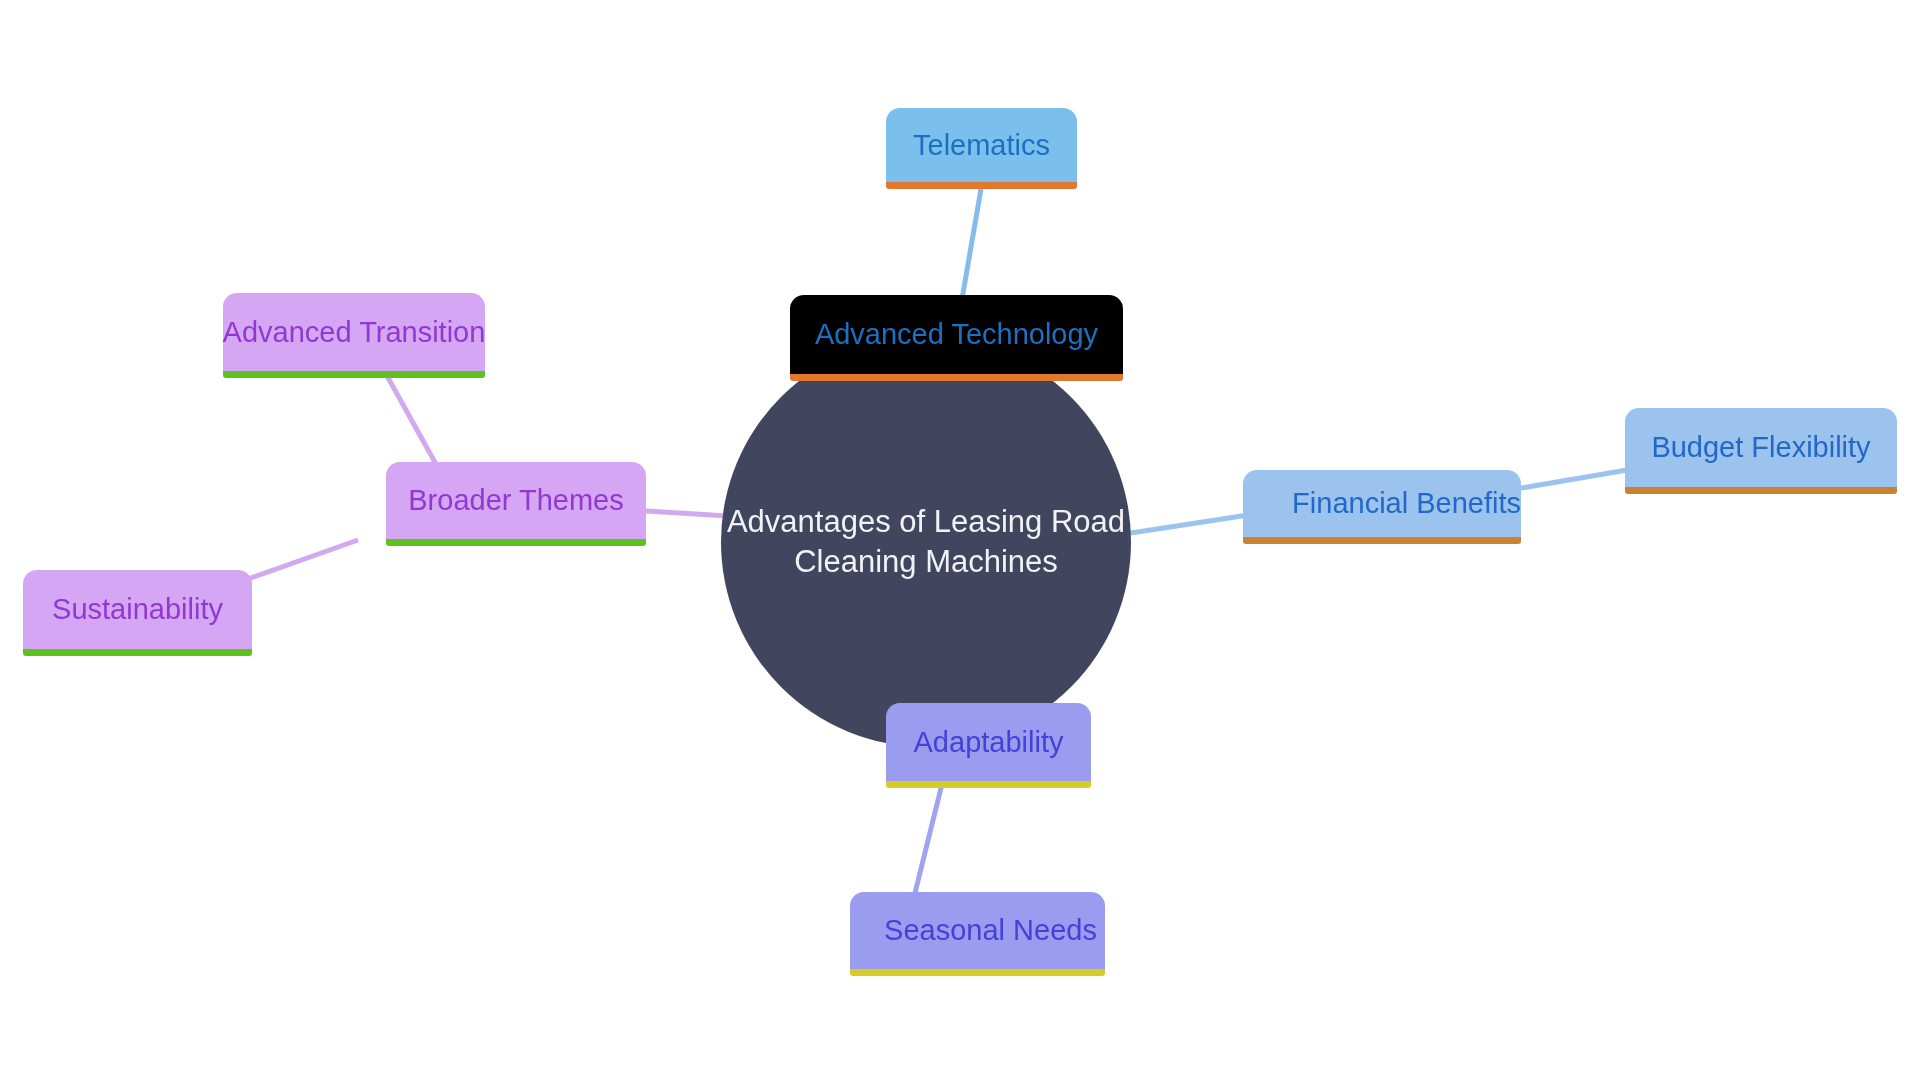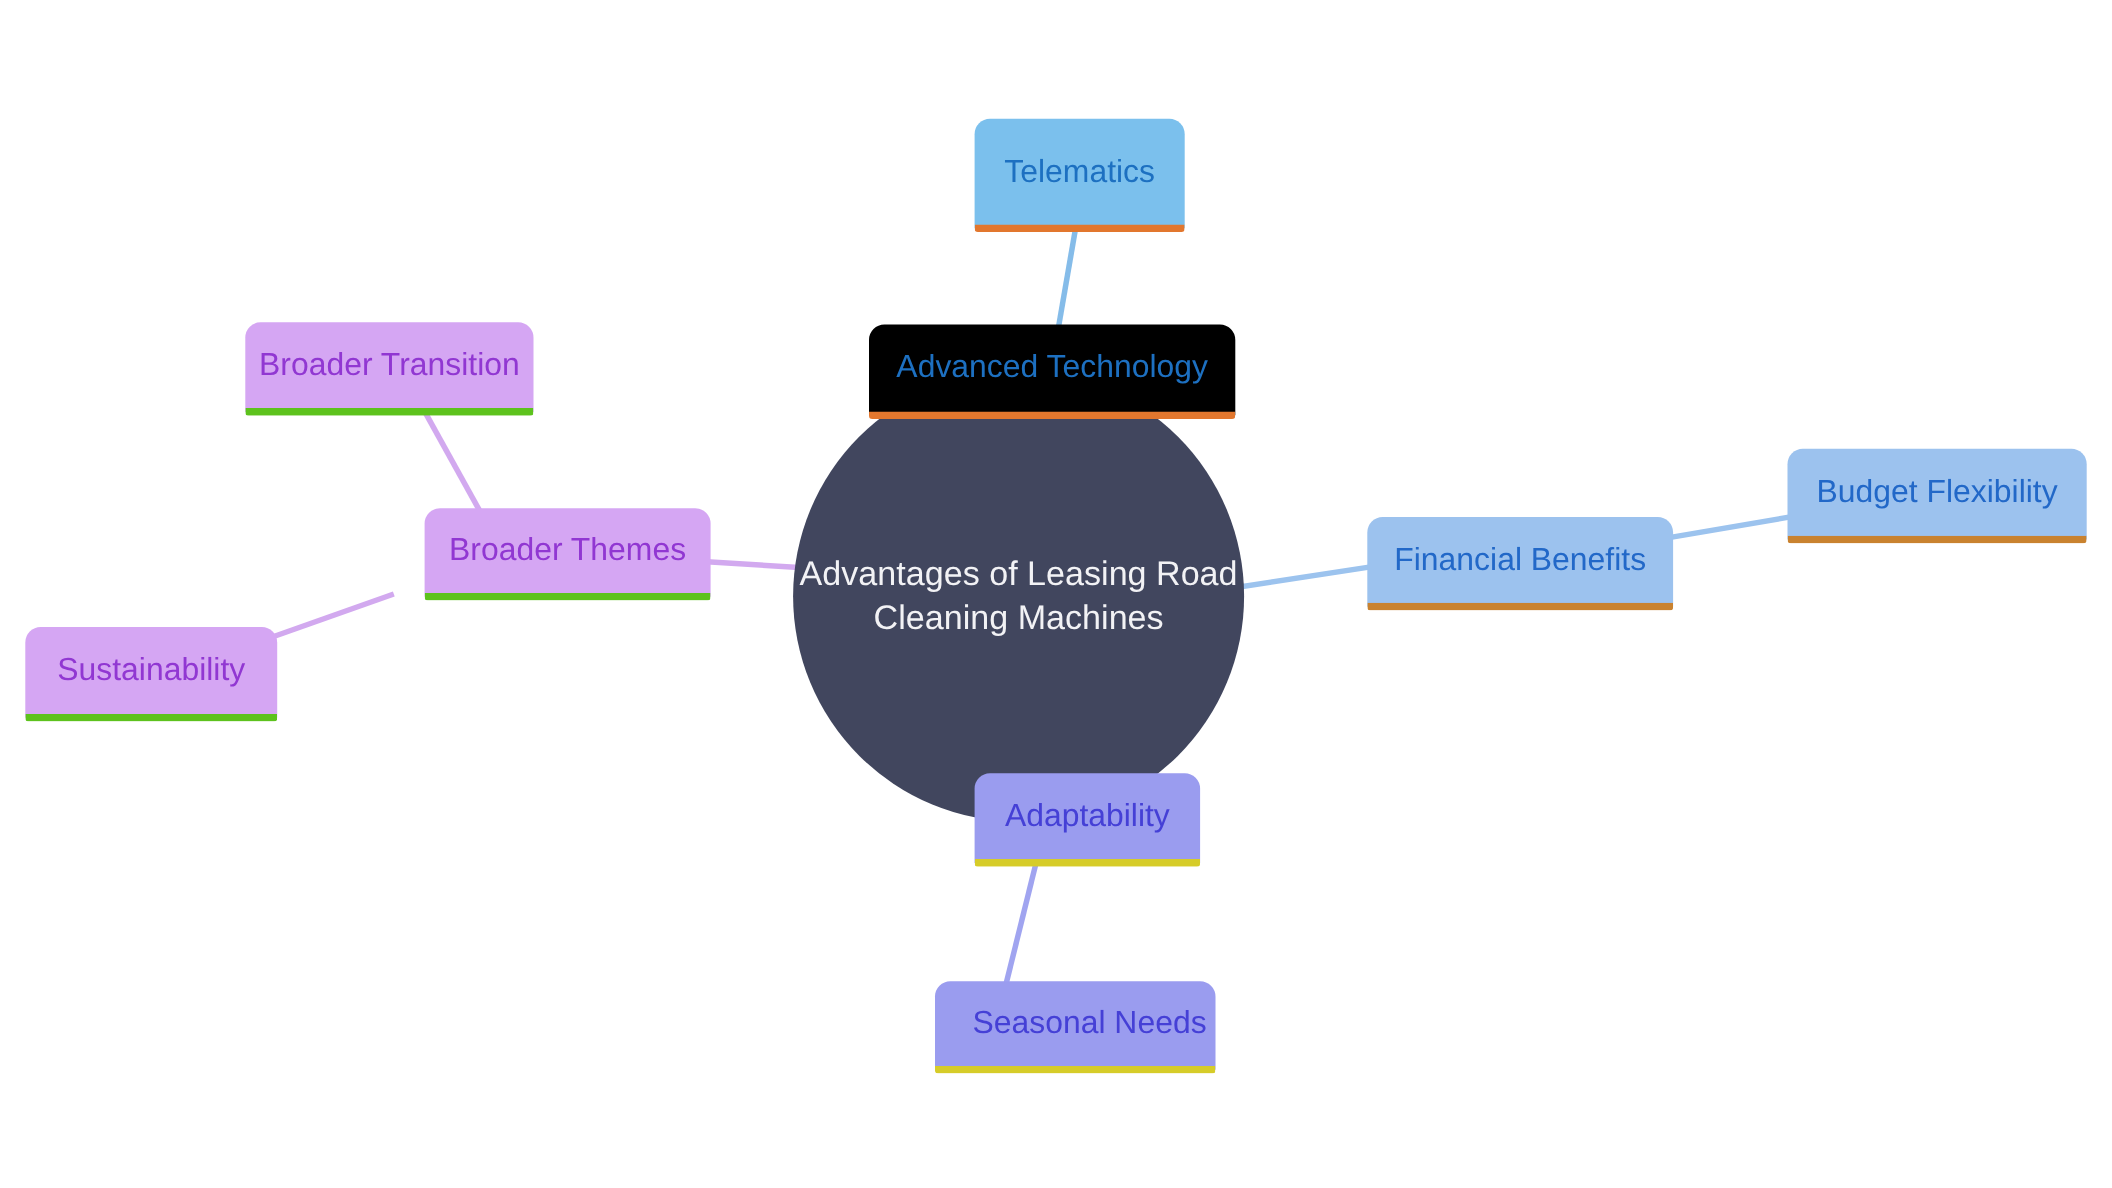--- a/index.html
+++ b/index.html
@@ -39,23 +39,23 @@
     display: flex;
     align-items: center;
     justify-content: center;
     border-bottom: 7px solid transparent;
     border-radius: 14px 14px 3px 3px;
     font-size: 29px;
     font-weight: 400;
     white-space: nowrap;
   }
   
-  .n-telematics        { left: 886px;  top: 108px; width: 191px; height: 103px; }
+  .n-telematics        { left: 886px;  top: 108px; width: 191px; height: 81px; }
   .n-advanced          { left: 790px;  top: 295px; width: 333px; height: 86px; }
-  .n-financial         { left: 1243px; top: 470px; width: 278px; height: 85px; }
+  .n-financial         { left: 1243px; top: 470px; width: 278px; height: 74px; justify-content: flex-end; }
   .n-budget            { left: 1625px; top: 408px; width: 272px; height: 86px; }
   .n-digital           { left: 223px;  top: 293px; width: 262px; height: 85px; }
   .n-broader           { left: 350px;  top: 462px; width: 260px; height: 84px; margin-left: 36px; }
   .n-sustainability    { left: 23px;   top: 570px; width: 229px; height: 86px; }
   .n-adaptability      { left: 838px;  top: 703px; width: 205px; height: 85px; margin-left: 48px; }
   .n-seasonal          { left: 850px;  top: 892px; width: 255px; height: 84px; padding-left: 26px; }
 </style>
 </head>
 <body>
 
@@ -86,21 +86,21 @@
 
   <div class="node n-financial" style="background-color: rgb(156, 194, 238); color: rgb(34, 104, 200); border-bottom-color: rgb(201, 130, 47);">
     <span>Financial Benefits</span>
   </div>
 
   <div class="node n-budget" style="background-color: rgb(156, 194, 238); color: rgb(34, 104, 200); border-bottom-color: rgb(201, 130, 47);">
     <span>Budget Flexibility</span>
   </div>
 
   <div class="node n-digital" style="background-color: rgb(213, 166, 243); color: rgb(145, 55, 210); border-bottom-color: rgb(93, 194, 29);">
-    <span>Broader Transition</span>
+    <span>Advanced Transition</span>
   </div>
 
   <div class="node n-broader" style="background-color: rgb(213, 166, 243); color: rgb(145, 55, 210); border-bottom-color: rgb(93, 194, 29);">
     <span>Broader Themes</span>
   </div>
 
   <div class="node n-sustainability" style="background-color: rgb(213, 166, 243); color: rgb(145, 55, 210); border-bottom-color: rgb(93, 194, 29);">
     <span>Sustainability</span>
   </div>
 

